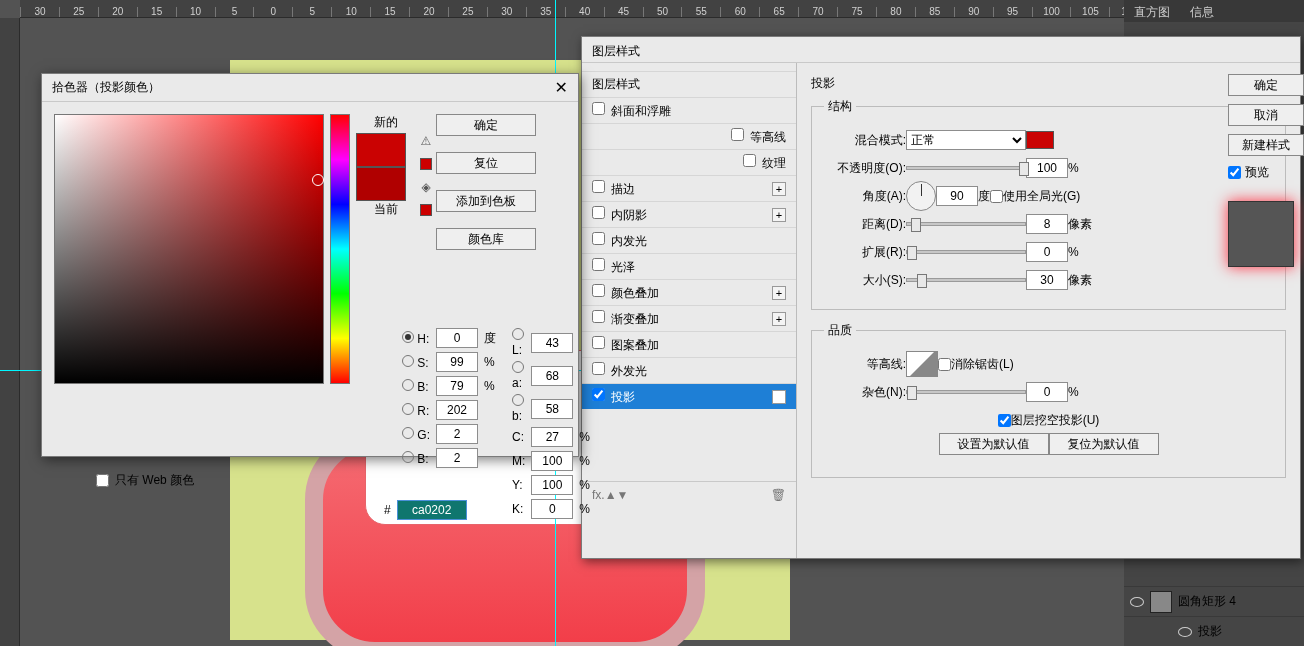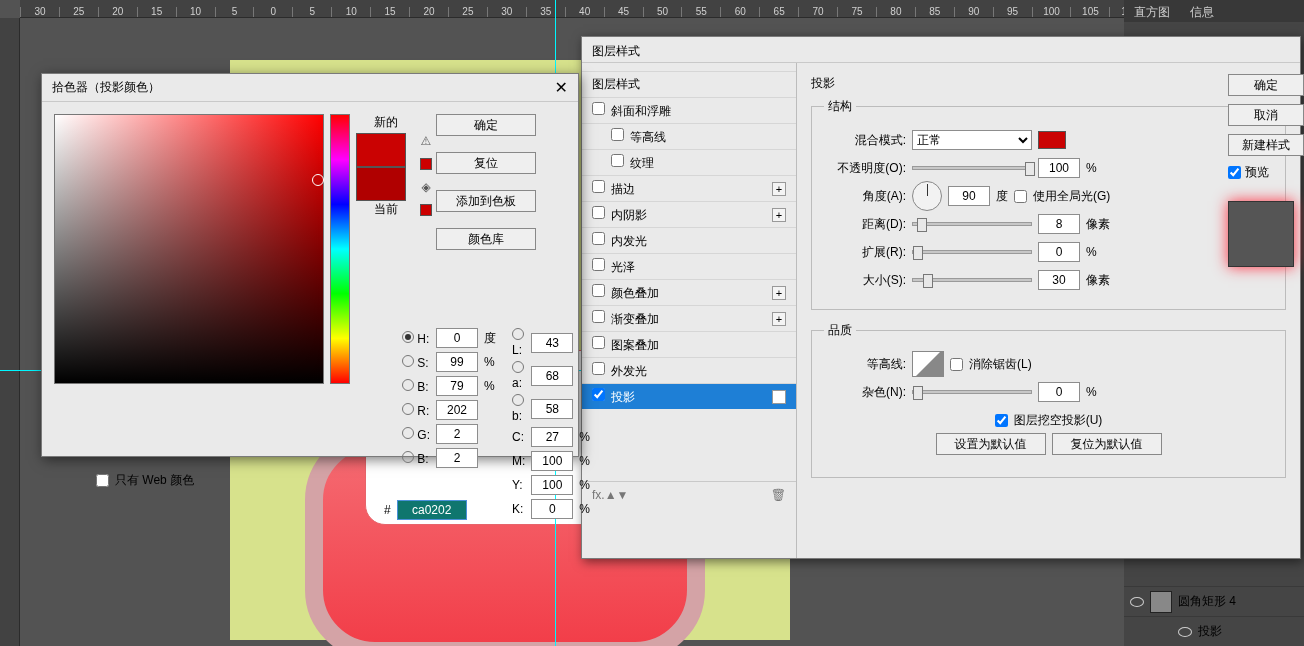--- a/index.html
+++ b/index.html
@@ -22,29 +22,29 @@
   .eye { width:14px; height:10px; border:1px solid #ccc; border-radius:50%;}
   .thumb { width:22px; height:22px; background:#888; border:1px solid #222;}
 
   
   .ls-dialog { position:absolute; left:581px; top:36px; width:720px; height:523px; background:#eaeaea; border:1px solid #7a7a7a; box-shadow:2px 3px 10px rgba(0,0,0,.5);}
   .ls-title { height:26px; background:#eaeaea; padding:6px 10px; border-bottom:1px solid #c9c9c9;}
   .ls-body { display:flex; height:calc(100% - 26px);}
   .ls-styles { width:215px; border-right:1px solid #bcbcbc; padding:8px 0;}
   .ls-styles .hdr { padding:4px 10px;}
   .ls-style-item { display:flex; align-items:center; height:26px; padding:0 10px; border-top:1px solid #d6d6d6; justify-content:space-between;}
-  .ls-style-item.sub { padding-left:29px;}
+  .ls-style-item.sub { padding-left:44px;justify-content:flex-end;}
   .ls-style-item.sel { background:#1e7fd6; color:#fff;}
   .ls-style-item input[type=checkbox]{margin-right:6px;}
   .plus { width:14px; height:14px; border:1px solid #999; text-align:center; line-height:12px; font-size:11px; background:#f4f4f4;}
   .ls-styles-footer { display:flex; justify-content:space-between; padding:6px 10px; border-top:1px solid #c9c9c9; color:#777;}
   .ls-main { flex:1; padding:12px 14px;}
   .ls-main fieldset { border:1px solid #bcbcbc; padding:10px 12px 14px; margin-bottom:12px;}
   .ls-main legend { padding:0 4px;}
-  .ls-row { display:flex; align-items:center; height:26px; gap:6px; margin:2px 0;}
+  .ls-row { display:flex; align-items:center; height:26px; gap:0; margin:2px 0;}
   .ls-row label.k { width:82px; text-align:right;}
   .ls-row .slider { flex:0 0 120px; height:4px; background:#c7c7c7; border:1px solid #9a9a9a; position:relative;}
   .ls-row .slider .thumb-sl { position:absolute; top:-5px; width:10px; height:14px; background:#e8e8e8; border:1px solid #777;}
   .ls-row input.num { width:42px; height:20px; border:1px solid #8d8d8d; text-align:center; background:#fff;}
   select.drop { height:20px; border:1px solid #8d8d8d; background:#fff; width:120px;}
   .swatch-sm { width:28px; height:18px; border:1px solid #555;}
   .angle-dial { width:30px; height:30px; border:1px solid #888; border-radius:50%; position:relative; background:#f2f2f2;}
   .angle-dial::after{content:""; position:absolute; left:50%; top:2px; width:1px; height:12px; background:#333;}
   .contour { width:32px; height:26px; border:1px solid #888; background:linear-gradient(135deg,#fff 49%,#888 51%);}
   .btn { display:block; width:74px; height:22px; margin-bottom:8px; background:#efefef; border:1px solid #888; cursor:pointer;}

